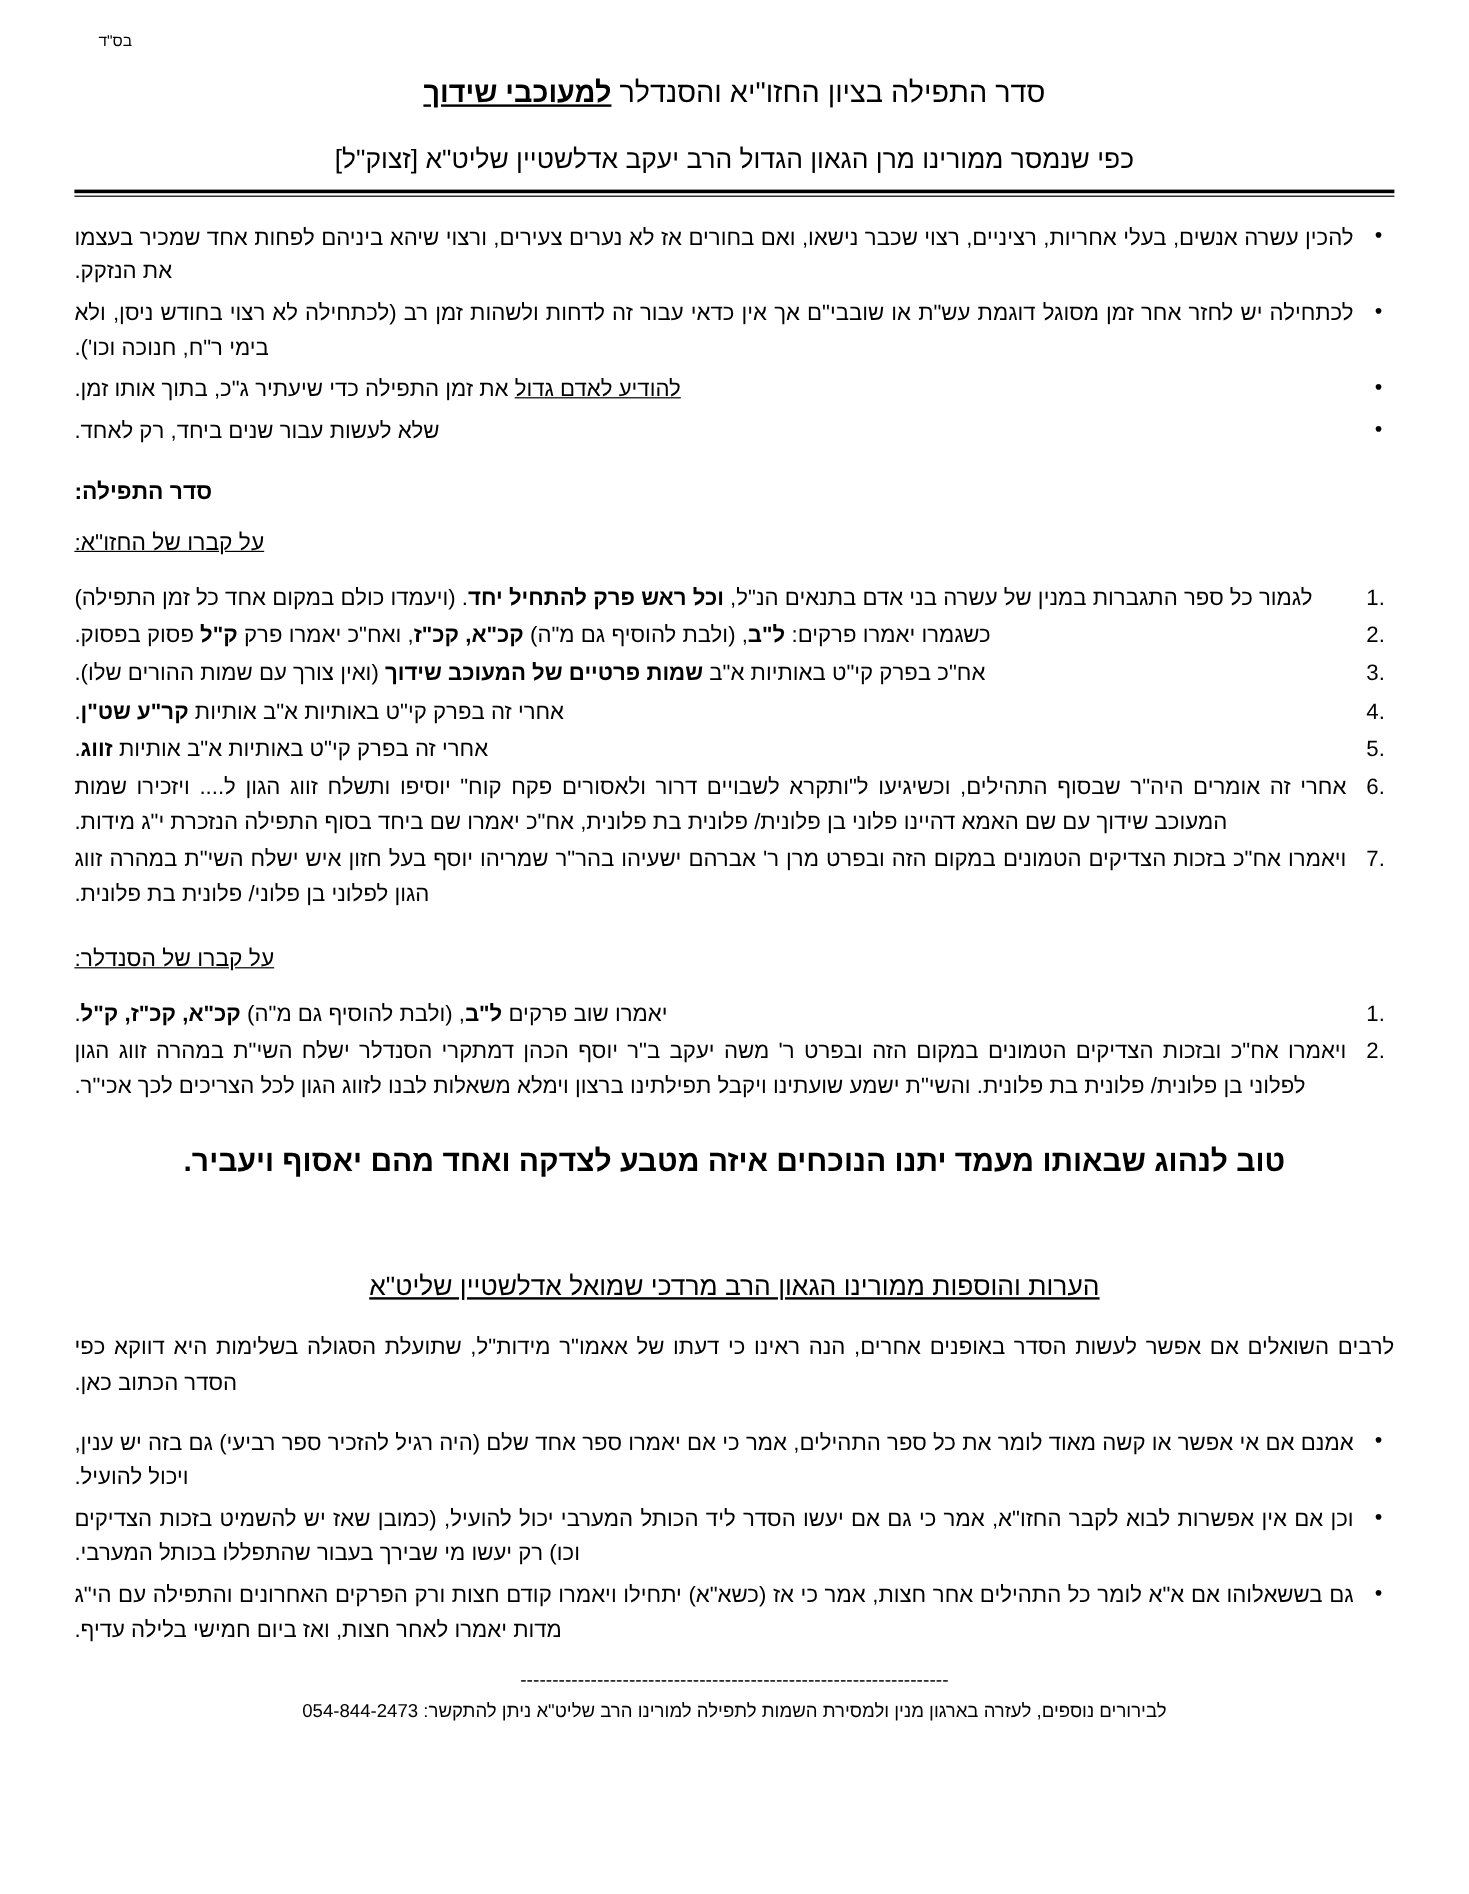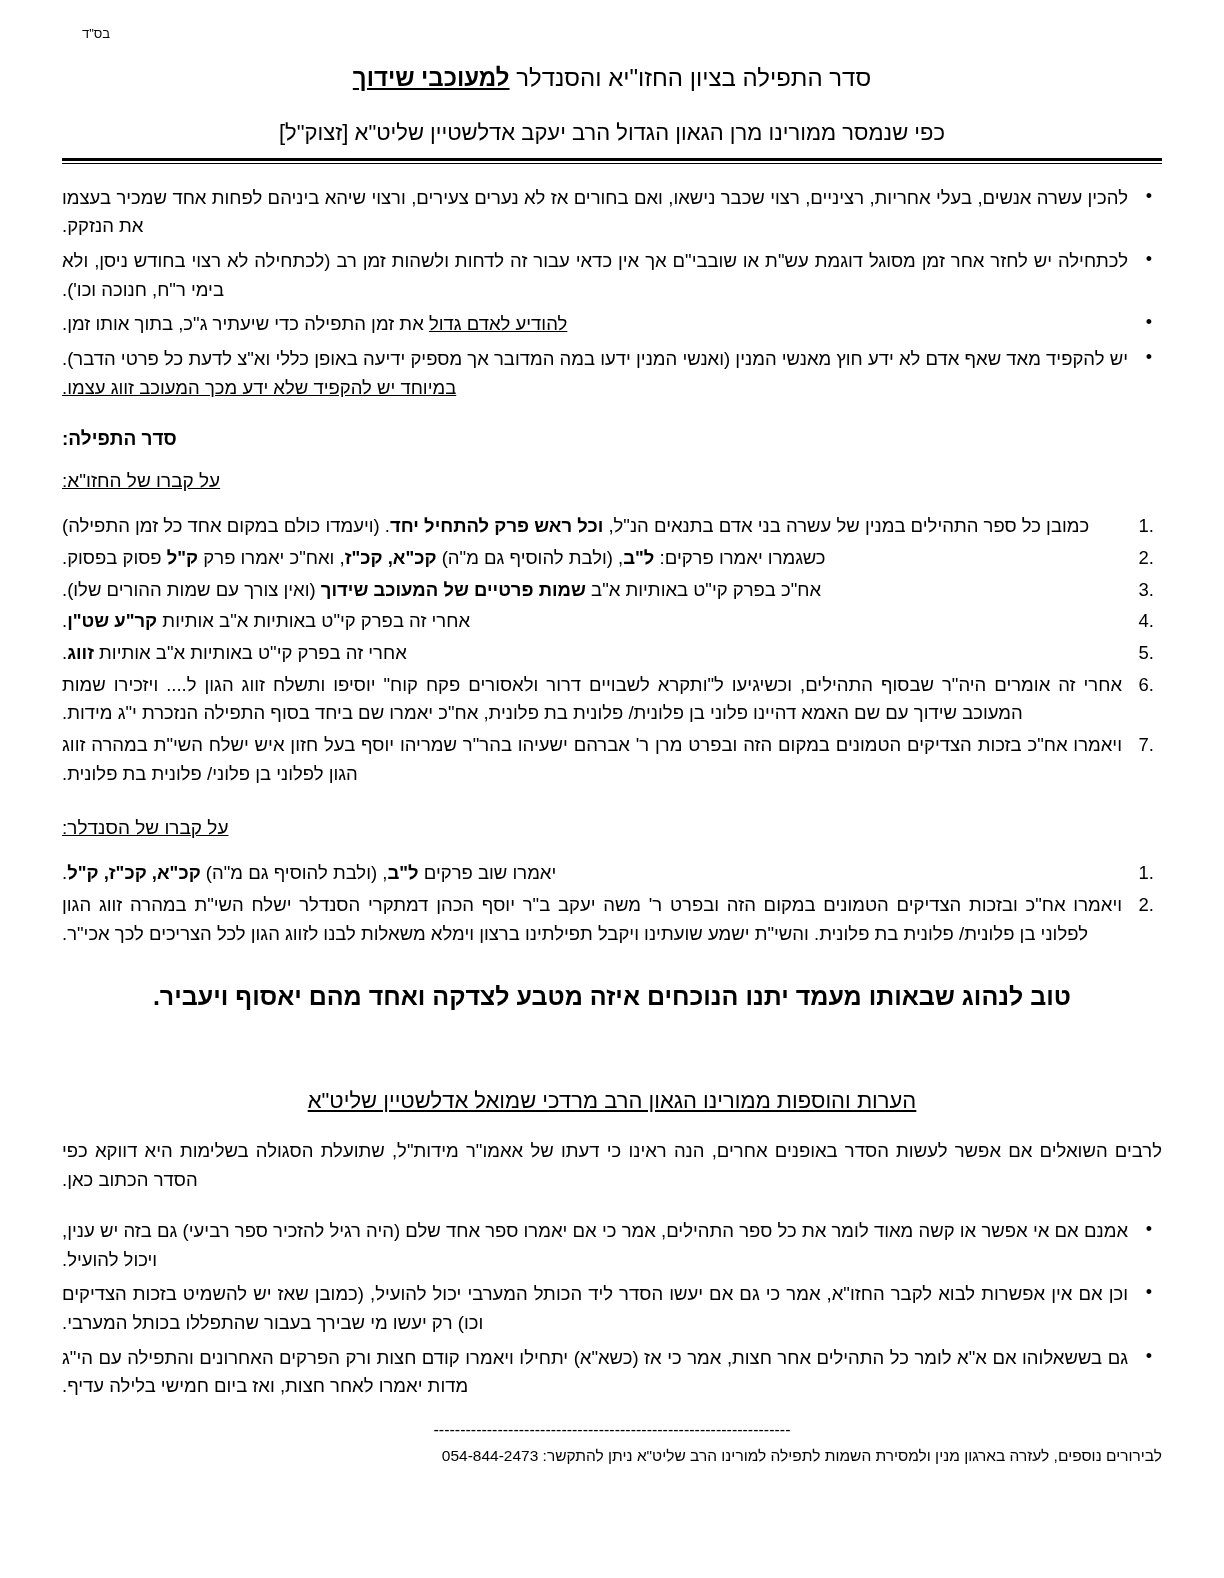--- a/index.html
+++ b/index.html
@@ -138,20 +138,21 @@
   .dotted-sep {
     text-align: center;
     font-size: 16px;
     letter-spacing: 0px;
     margin: 20px 0 6px 0;
     direction: ltr;
     white-space: nowrap;
     overflow: hidden;
   }
   .footer-line {
+    text-align: center;
     font-size: 15.5px;
     margin: 0;
     line-height: 1.4;
   }
   b { font-weight: bold; }
   u { text-decoration: underline; }
 </style>
 </head>
 <body>
 
@@ -164,29 +165,29 @@
   </h1>
 
   <div class="doc-subtitle">כפי שנמסר ממורינו מרן הגאון הגדול הרב יעקב אדלשטיין שליט"א  [זצוק"ל]</div>
 
   <hr class="rule">
 
   <ul class="bullets" id="intro-bullets">
       <li><span>להכין עשרה אנשים, בעלי אחריות, רציניים, רצוי שכבר נישאו, ואם בחורים אז לא נערים צעירים, ורצוי שיהא ביניהם לפחות אחד שמכיר בעצמו את הנזקק.</span></li>
       <li><span>לכתחילה יש לחזר אחר זמן מסוגל דוגמת עש"ת או שובבי"ם אך אין כדאי עבור זה לדחות ולשהות זמן רב (לכתחילה לא רצוי בחודש ניסן, ולא בימי ר"ח, חנוכה וכו').</span></li>
       <li><u>להודיע לאדם גדול</u><span> את זמן התפילה כדי שיעתיר ג"כ, בתוך אותו זמן.</span></li>
-      <li><span>יש להקפיד מאד שאף אדם לא ידע חוץ מאנשי המנין (ואנשי המנין ידעו במה המדובר אך מספיק ידיעה באופן כללי וא"צ לדעת כל פרטי הדבר). </span><u>במיוחד יש להקפיד שלא ידע מכך המעוכב זווג עצמו.</u></li>
+      <li><span>שלא לעשות עבור שנים ביחד, רק לאחד.</span></li>
     </ul>
 
   <div class="section-head">סדר התפילה:</div>
 
   <div class="underline-head">על קברו של החזו"א:</div>
 
   <ol class="numbered" id="chazon-items">
-      <li><span>כמובן כל ספר התהילים במנין של עשרה בני אדם בתנאים הנ"ל, </span><b>וכל ראש פרק להתחיל יחד</b><span>. (ויעמדו כולם במקום אחד כל זמן התפילה)</span></li>
+      <li><span>לגמור כל ספר התגברות במנין של עשרה בני אדם בתנאים הנ"ל, </span><b>וכל ראש פרק להתחיל יחד</b><span>. (ויעמדו כולם במקום אחד כל זמן התפילה)</span></li>
       <li><span>כשגמרו יאמרו פרקים: </span><b>ל"ב</b><span>, (ולבת להוסיף גם מ"ה) </span><b>קכ"א, קכ"ז</b><span>, ואח"כ יאמרו פרק </span><b>ק"ל</b><span> פסוק בפסוק.</span></li>
       <li><span>אח"כ בפרק קי"ט באותיות א"ב </span><b>שמות פרטיים של המעוכב שידוך</b><span> (ואין צורך עם שמות ההורים שלו).</span></li>
       <li><span>אחרי זה בפרק קי"ט באותיות א"ב אותיות </span><b>קר"ע שט"ן</b><span>.</span></li>
       <li><span>אחרי זה בפרק קי"ט באותיות א"ב אותיות </span><b>זווג</b><span>.</span></li>
       <li><span>אחרי זה אומרים היה"ר שבסוף התהילים, וכשיגיעו ל"ותקרא לשבויים דרור ולאסורים פקח קוח"  יוסיפו ותשלח זווג הגון ל.... ויזכירו שמות המעוכב שידוך עם שם האמא דהיינו פלוני בן פלונית/ פלונית בת פלונית, אח"כ יאמרו שם ביחד בסוף התפילה הנזכרת י"ג מידות.</span></li>
       <li><span>ויאמרו אח"כ בזכות הצדיקים הטמונים במקום הזה ובפרט מרן ר' אברהם ישעיהו בהר"ר שמריהו יוסף בעל חזון איש ישלח השי"ת במהרה זווג הגון לפלוני בן פלוני/ פלונית בת פלונית.</span></li>
     </ol>
 
   <div class="gap-lg"></div>
 

